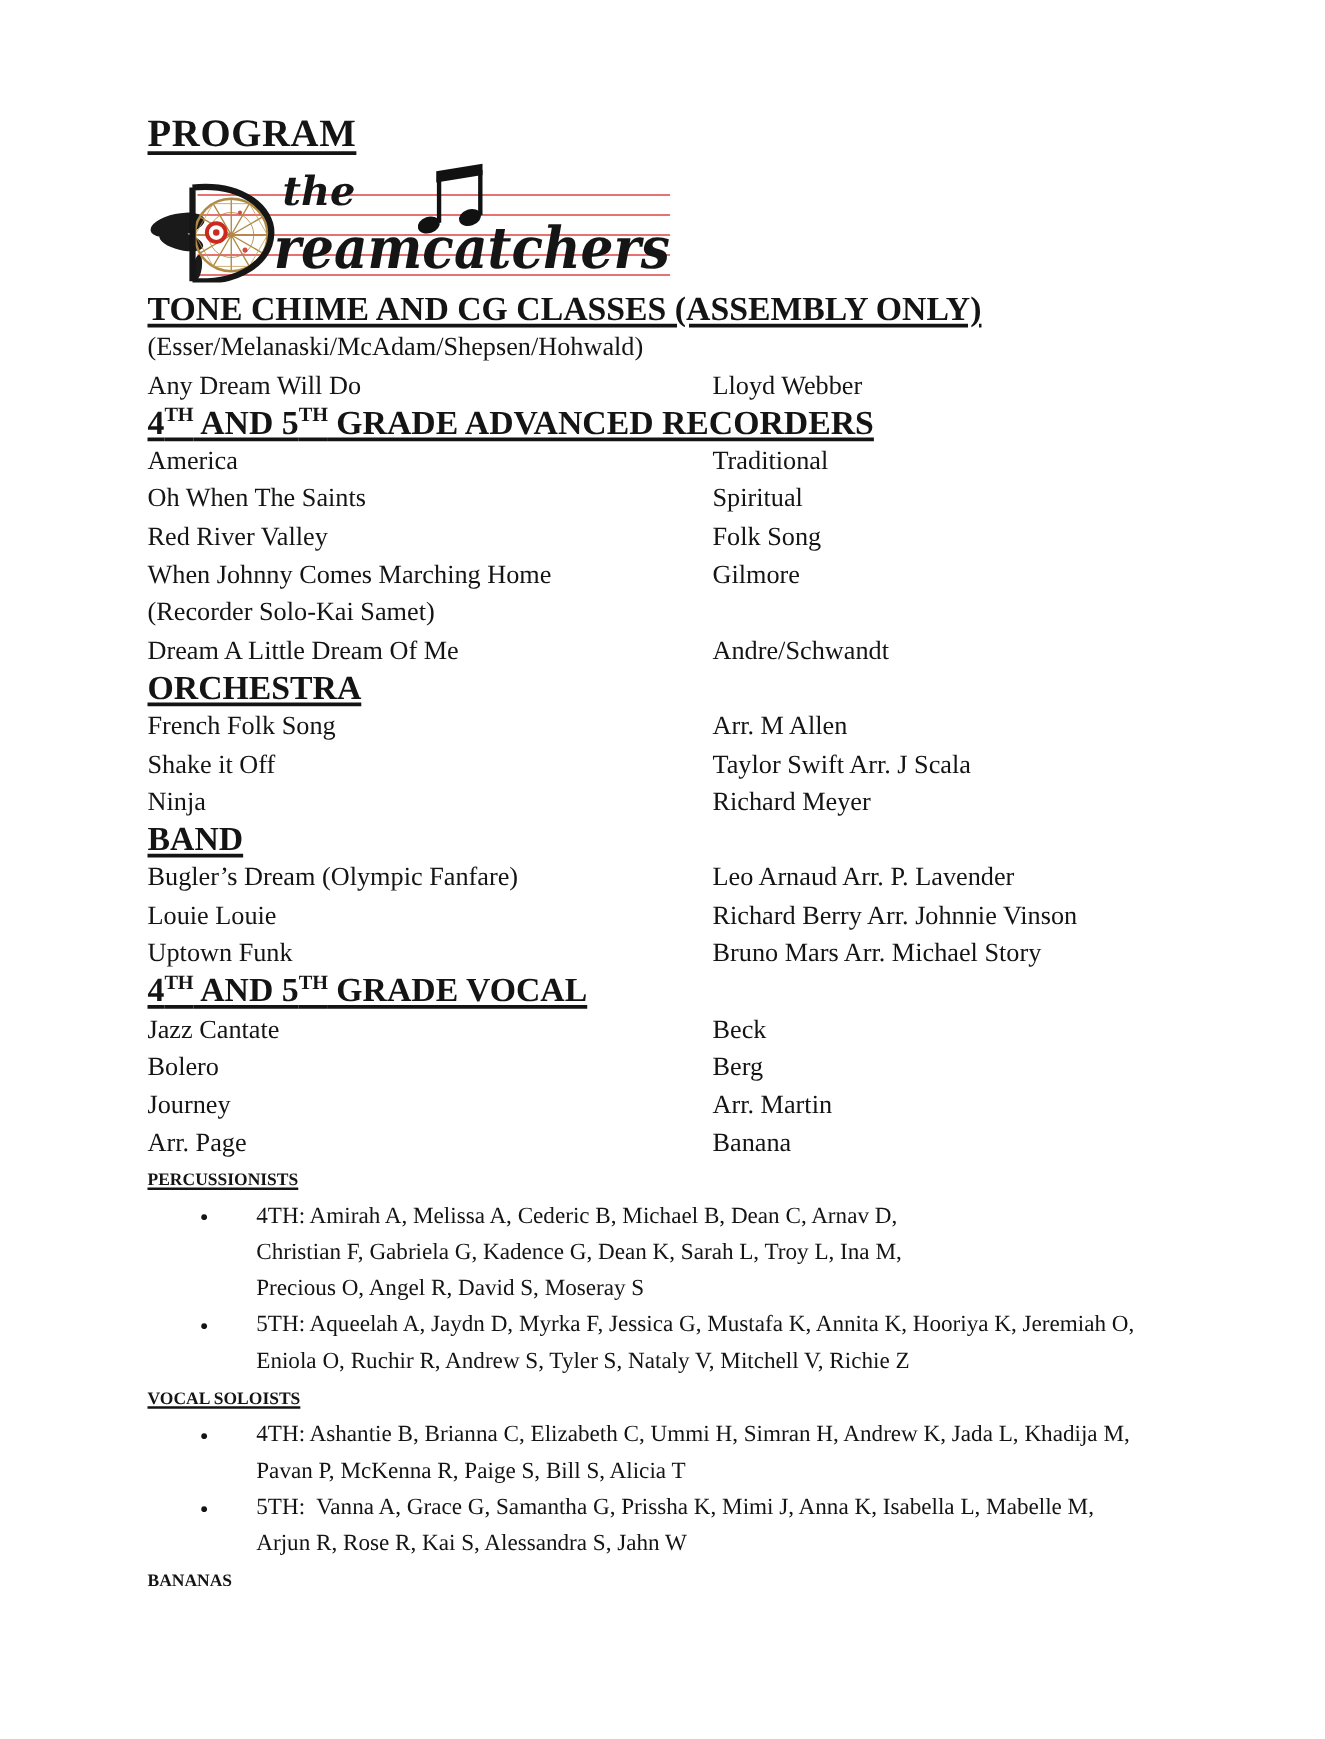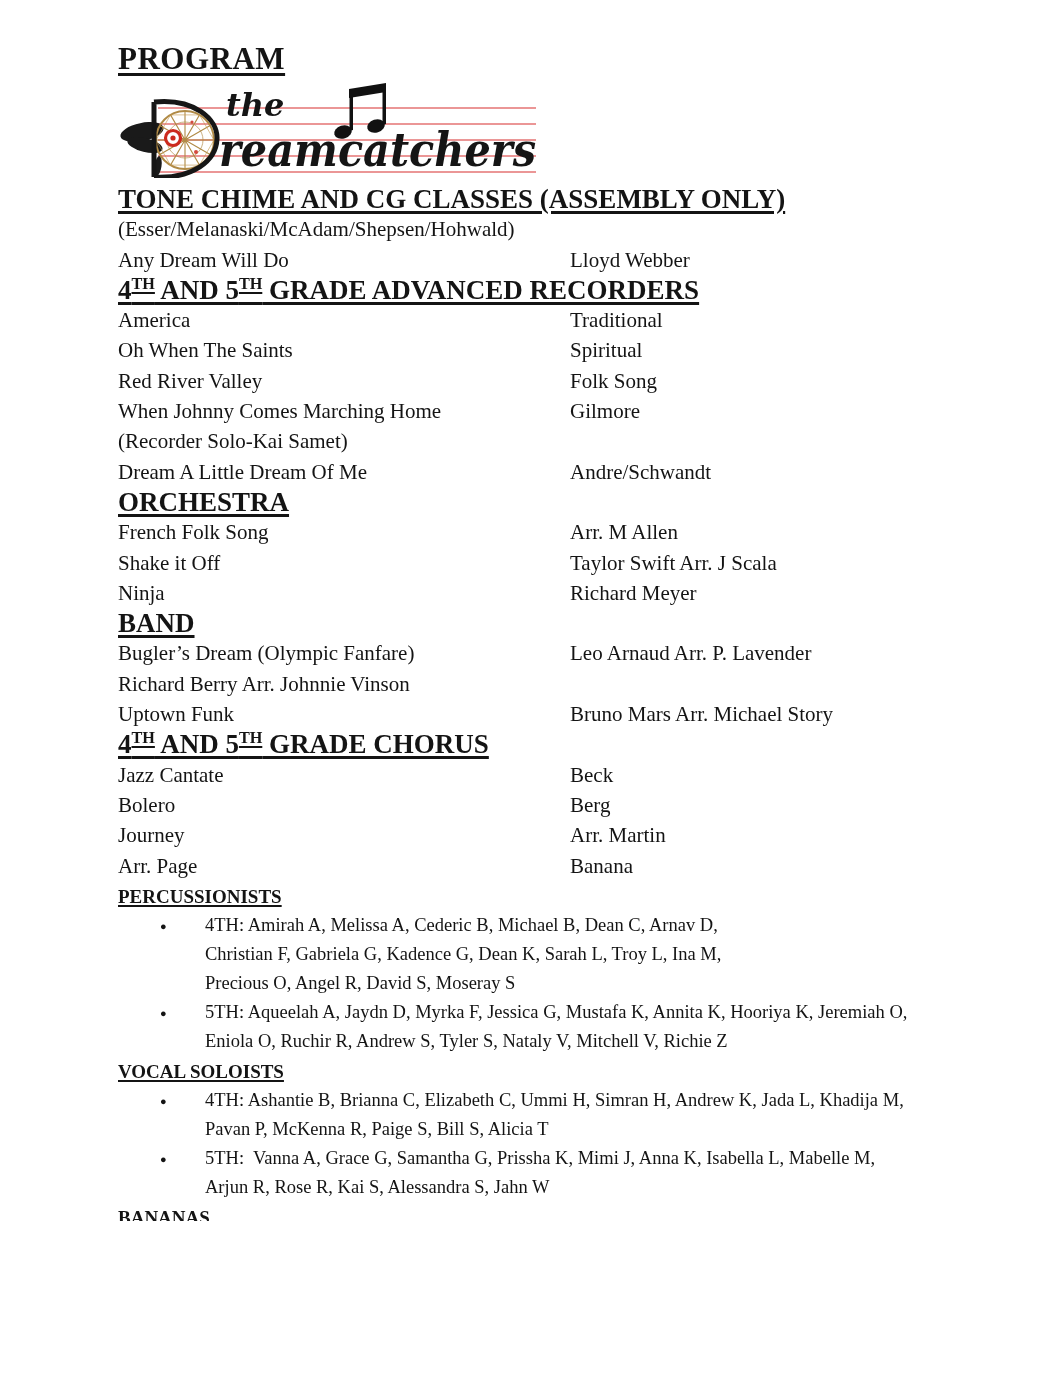--- a/index.html
+++ b/index.html
@@ -3,20 +3,21 @@
 <meta charset="utf-8">
 <style>
   html,body { margin:0; padding:0; background:#ffffff; }
   .page {
     position:relative;
     width:1060px; height:1221px;
     background:#ffffff;
     color:#141414;
     font-family:"Liberation Serif", serif;
     overflow:hidden;
+    margin-top:48px;
   }
   .content { padding:40px 70px 0 118px; }
 
   .doc-title {
     font-size:31px; font-weight:bold;
     text-decoration:underline;
     text-decoration-thickness:3px;
     text-underline-offset:4px;
     line-height:38px;
     letter-spacing:0.5px;
@@ -33,34 +34,33 @@
   }
   .hu {
     text-decoration:underline;
     text-decoration-thickness:2.5px;
     text-underline-offset:3px;
   }
   .hsec sup {
     font-size:0.6em;
     vertical-align:super;
     line-height:0;
-    text-decoration:underline;
     text-decoration-thickness:2px;
   }
 
   .prow {
     display:grid;
     grid-template-columns:452px auto;
     font-size:21px;
     line-height:30.3px;
     white-space:nowrap;
   }
 
   .roster-heading {
-    font-size:19px; font-weight:bold;
+    font-size:14px; font-weight:bold;
     line-height:28px;
     margin-top:2px;
     white-space:nowrap;
   }
   .roster-heading .hu { text-decoration-thickness:2px; text-underline-offset:2px; }
 
   .bullet {
     display:grid;
     grid-template-columns:45px auto;
     margin-left:42px;
@@ -180,31 +180,32 @@
       </div>
     </section>
 
     <section>
       <div class="hsec"><span class="hu">BAND</span></div>
       <div class="prow">
         <span>Bugler’s Dream (Olympic Fanfare)</span>
         <span>Leo Arnaud Arr. P. Lavender</span>
       </div>
       <div class="prow">
+        <span>Louie Louie</span>
         <span>Richard Berry Arr. Johnnie Vinson</span>
       </div>
       <div class="prow">
         <span>Uptown Funk</span>
         <span>Bruno Mars Arr. Michael Story</span>
       </div>
     </section>
 
     <section>
       <div class="hsec">
-        <span class="hu"><span>4</span><sup>TH</sup><span> AND 5</span><sup>TH</sup><span> GRADE CHORUS</span></span>
+        <span class="hu"><span>4</span><sup>TH</sup><span> AND 5</span><sup>TH</sup><span> GRADE VOCAL</span></span>
       </div>
       <div class="prow">
         <span>Jazz Cantate</span>
         <span>Beck</span>
       </div>
       <div class="prow">
         <span>Bolero</span>
         <span>Berg</span>
       </div>
       <div class="prow">

